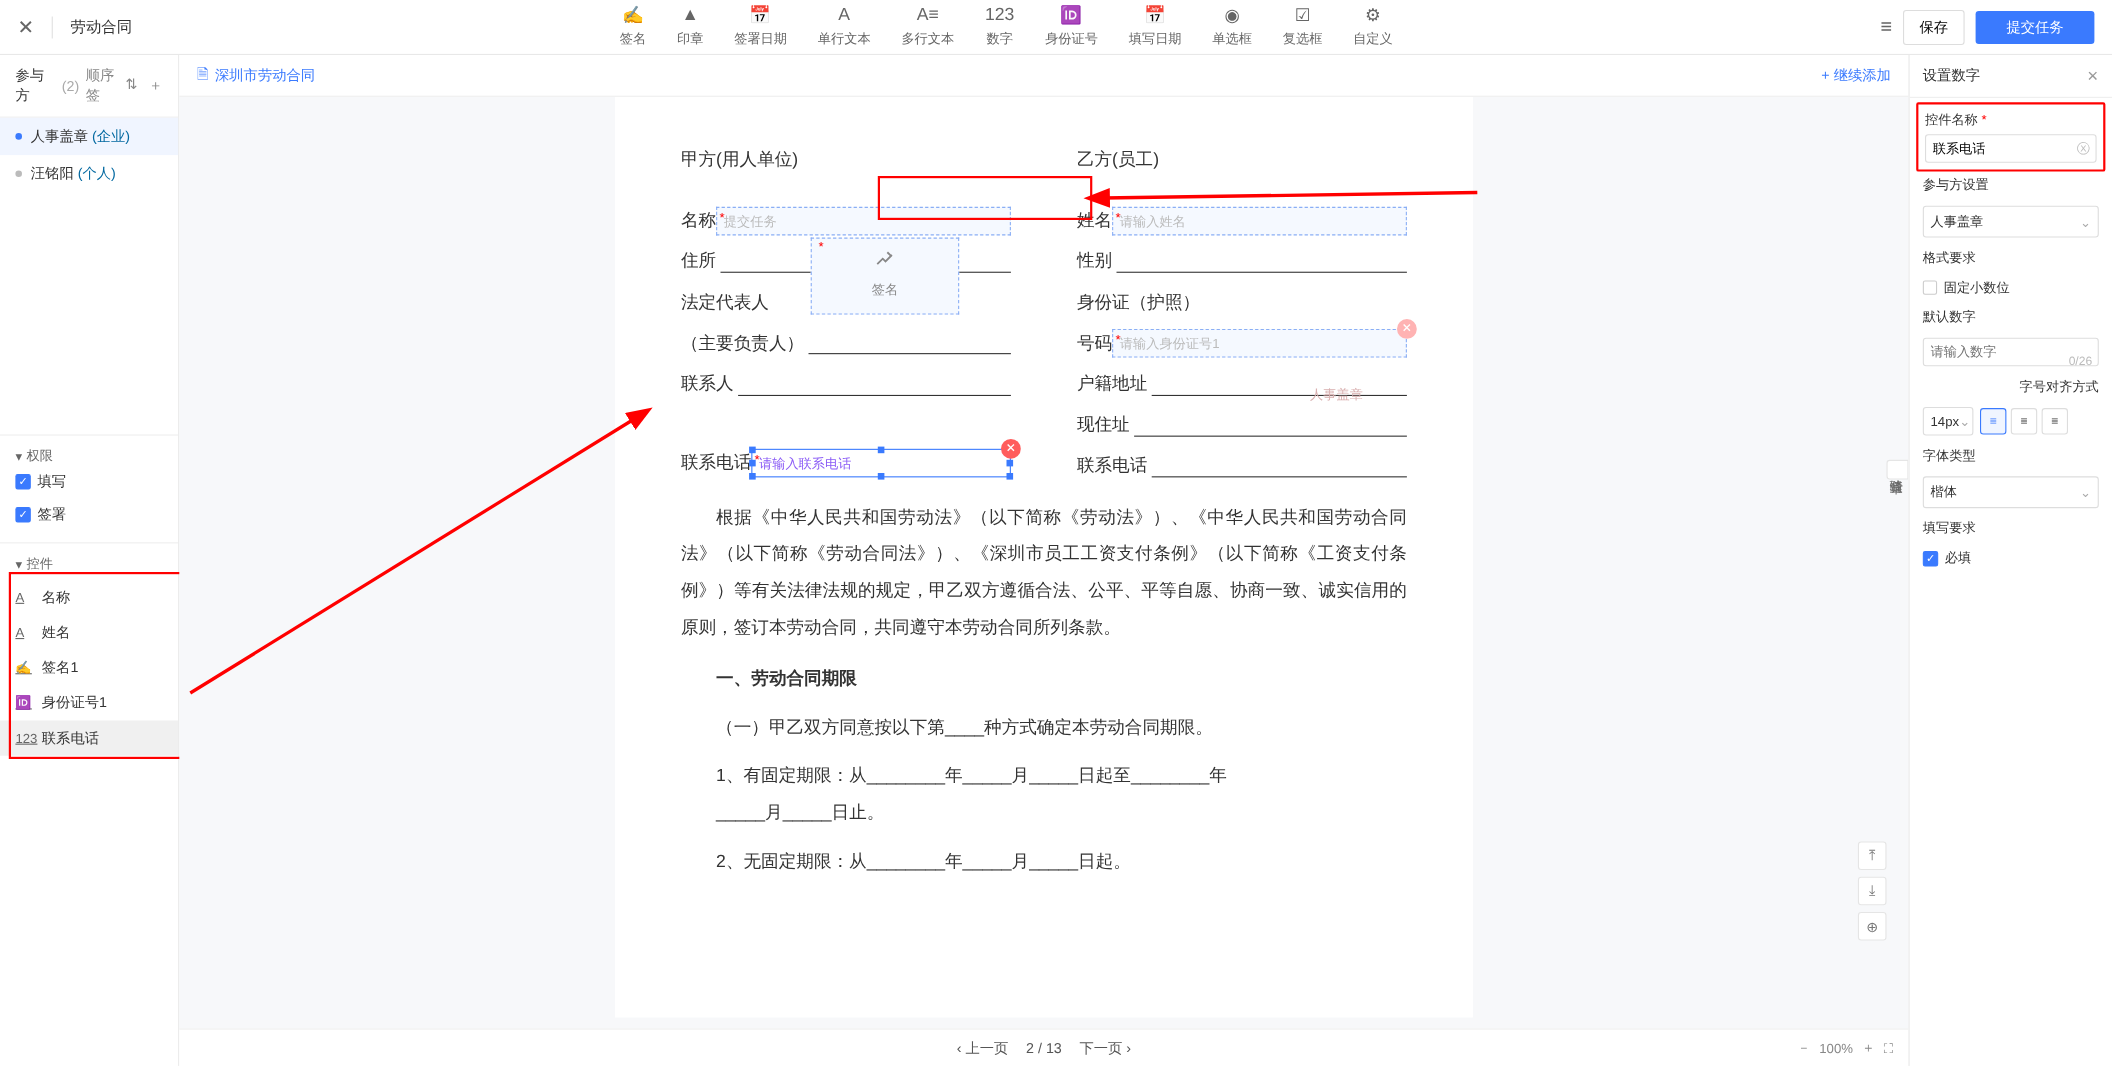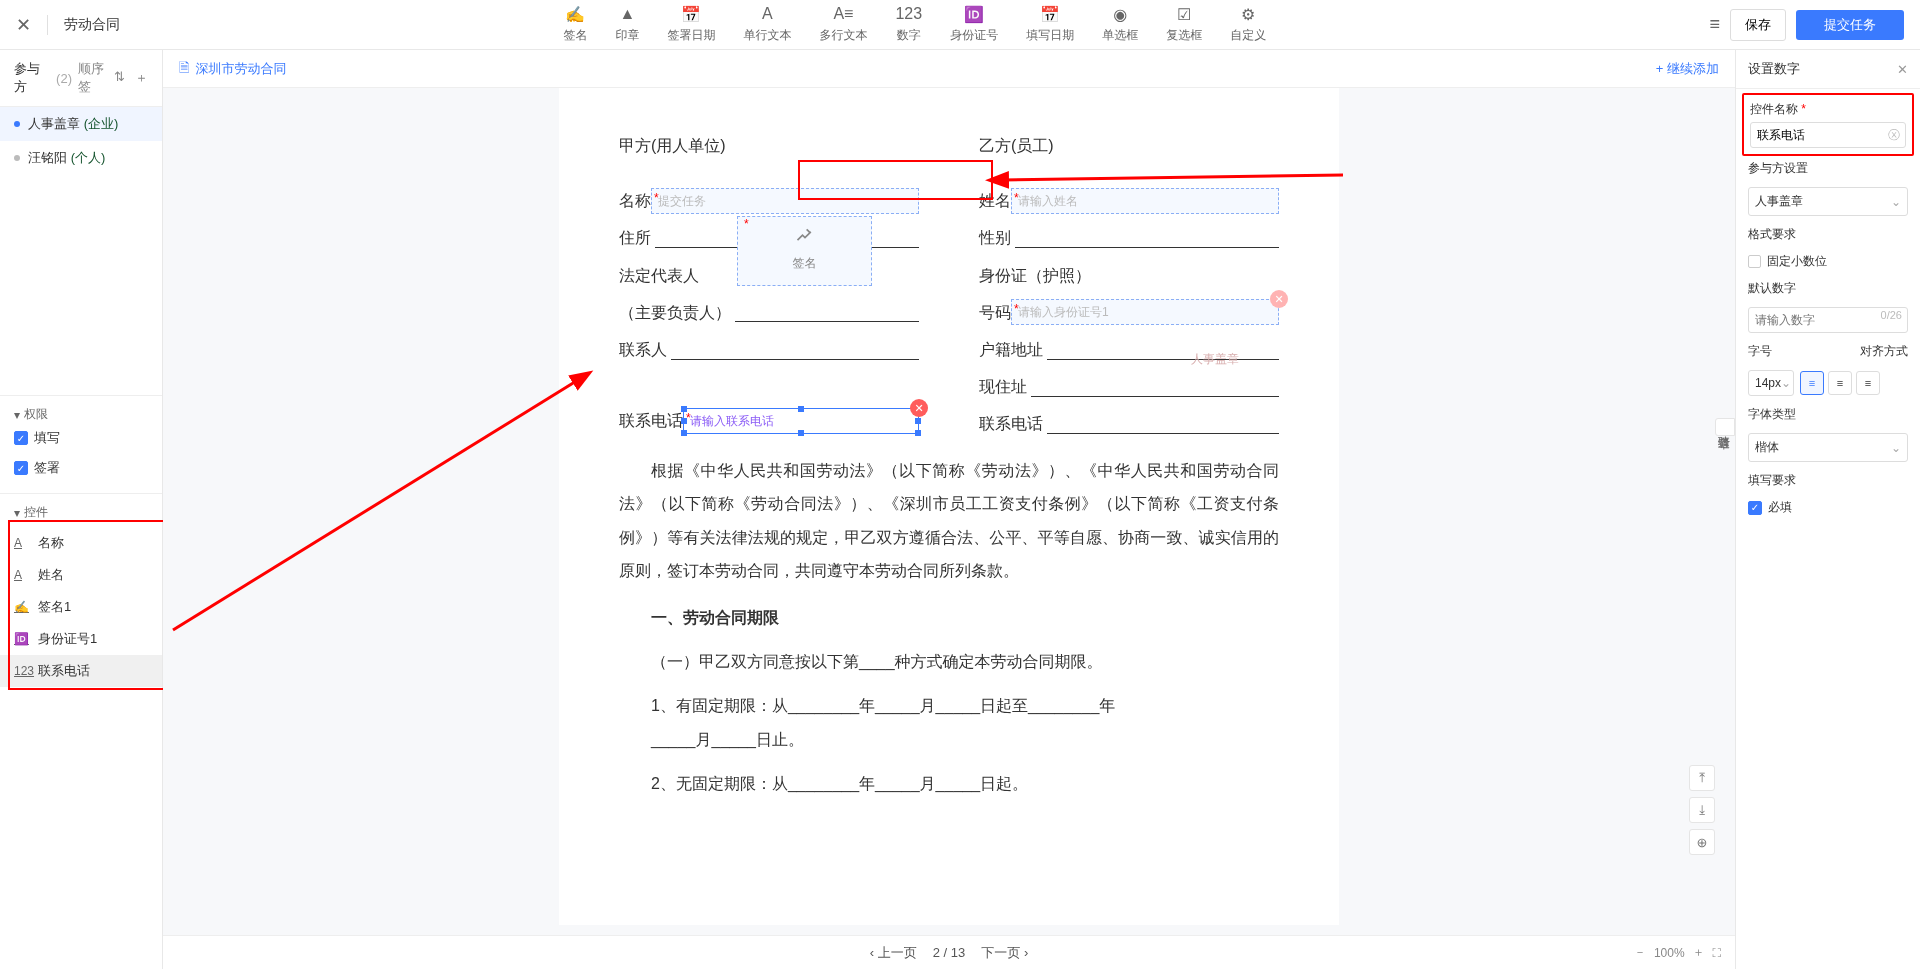--- a/index.html
+++ b/index.html
@@ -26,21 +26,21 @@
 .sidebar-left { width: 163px; border-right: 1px solid #e8e8e8; display: flex; flex-direction: column; }
 .sl-header { padding: 10px 14px; display: flex; align-items: center; justify-content: space-between; font-size: 13px; color: #333; border-bottom: 1px solid #eee; }
 .sl-header-left { display: flex; align-items: center; gap: 6px; }
 .sl-count { color: #aaa; }
 .sl-right { display: flex; gap: 10px; color: #888; }
 .party-item { padding: 8px 14px; font-size: 13px; cursor: pointer; display: flex; align-items: center; gap: 8px; }
 .party-item.active { background: #f0f5ff; }
 .dot { width: 6px; height: 6px; border-radius: 50%; }
 .dot.blue { background: #3a7afe; }
 .dot.grey { background: #bbb; }
-.party-type { color: #14532d; }
+.party-type { color: #0369a1; }
 
 .sl-section { padding: 10px 14px; border-top: 1px solid #eee; }
 .sl-section-title { font-size: 12px; color: #666; display: flex; align-items: center; gap: 4px; cursor: pointer; }
 .chk-row { display: flex; align-items: center; gap: 6px; padding: 6px 0; font-size: 13px; }
 .chk { width: 14px; height: 14px; border: 1px solid #3a7afe; background: #3a7afe; display: inline-flex; align-items: center; justify-content: center; color: #fff; font-size: 10px; border-radius: 2px; }
 
 .ctrl-item { padding: 7px 14px; display: flex; align-items: center; gap: 8px; font-size: 13px; cursor: pointer; }
 .ctrl-item.sel { background: #f0f0f0; }
 .ctrl-icon { width: 16px; color: #666; font-size: 12px; display: flex; align-items: center; }
 .red-box-left { position: absolute; border: 2px solid red; pointer-events: none; }
@@ -88,21 +88,21 @@
 .sr-close { color: #999; cursor: pointer; }
 .sr-body { padding: 10px 12px; display: flex; flex-direction: column; gap: 10px; }
 .sr-label { font-size: 12px; color: #333; }
 .req-star { color: red; }
 .sr-input { width: 100%; padding: 5px 6px; border: 1px solid #ddd; border-radius: 3px; font-size: 12px; }
 .sr-select { width: 100%; padding: 5px 6px; border: 1px solid #ddd; border-radius: 3px; font-size: 12px; display: flex; justify-content: space-between; align-items: center; cursor: pointer; }
 .sr-row { display: flex; gap: 6px; align-items: center; }
 .align-btns { display: flex; gap: 4px; }
 .align-btn { width: 24px; height: 24px; border: 1px solid #ddd; border-radius: 3px; display: flex; align-items: center; justify-content: center; cursor: pointer; font-size: 11px; }
 .align-btn.active { border-color: #3a7afe; color: #3a7afe; background: #f0f5ff; }
-.sr-sub { display: flex; justify-content: space-between; font-size: 12px; }
+.sr-sub { display: flex; justify-content: flex-end; font-size: 12px; }
 
 
 .anno { position: absolute; pointer-events: none; z-index: 500; }
 .red-box { border: 2.5px solid red; position: absolute; }
 svg.arrow { position: absolute; overflow: visible; }
 </style>
 </head>
 <body>
 
 <div class="header">
@@ -412,21 +412,21 @@
 
       <div class="sr-label">格式要求</div>
       <div class="sr-row">
           <span style="width:13px;height:13px;border:1px solid #ccc;border-radius:2px;display:inline-block"></span>
           <span>固定小数位</span>
         </div>
 
       <div class="sr-label">默认数字</div>
       <div style="position:relative">
         <input class="sr-input" placeholder="请输入数字" style="">
-        <span style="position:absolute;right:6px;top:2px;color:#bbb;font-size:11px">0/26</span>
+        <span style="position:absolute;right:6px;top:16px;color:#bbb;font-size:11px">0/26</span>
       </div>
 
       <div class="sr-sub">
         <span class="sr-label">字号</span>
         <span class="sr-label">对齐方式</span>
       </div>
       <div class="sr-row">
         <div class="sr-select" style="width:46px">
             <span>14px</span>
             <span style="color:#aaa">⌄</span>

